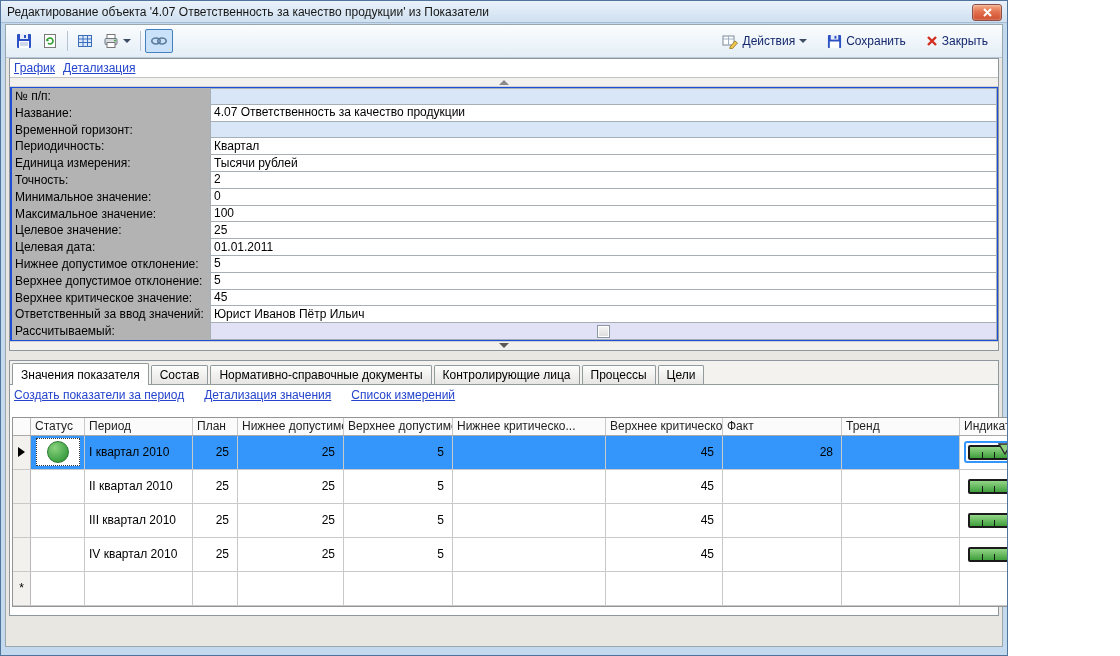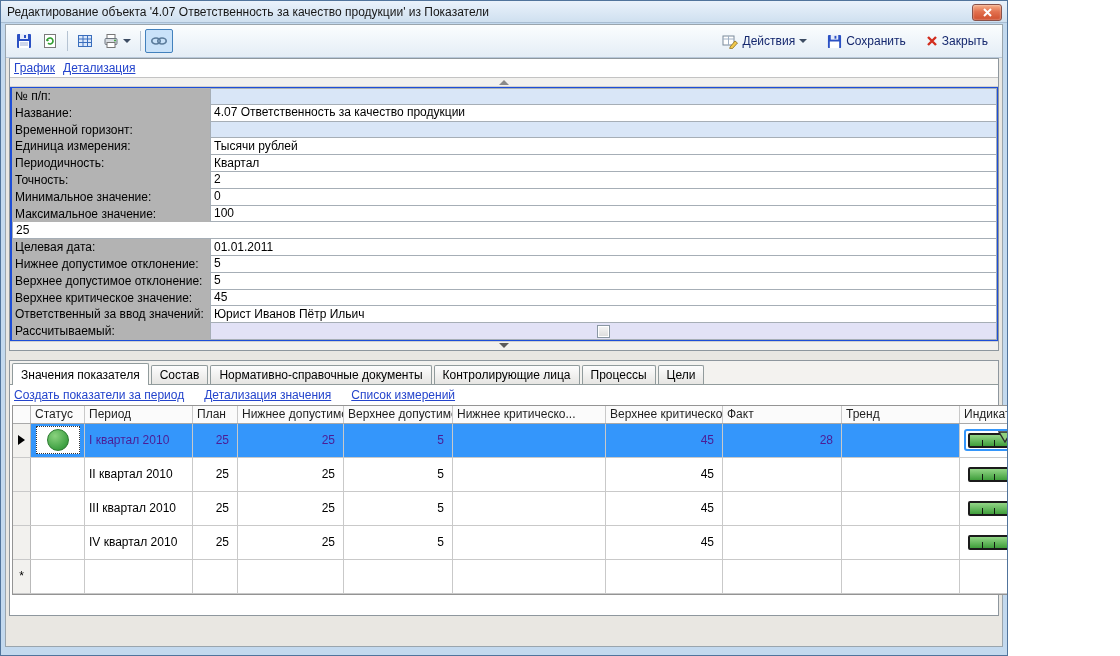--- a/index.html
+++ b/index.html
@@ -44,38 +44,38 @@
   .chk { width:13px; height:13px; border:1px solid #8a97a3; background:linear-gradient(#f6f6f6,#dcdcdc); box-shadow:inset 0 0 0 1px #fff; }
 
   
   .panel-tabs { margin-top:9px; height:256px; background:#fff; }
   .tabs { display:flex; align-items:flex-end; height:24px; background:#f3f2ef; padding:3px 2px 0 2px; border-bottom:1px solid #919b9c; }
   .tab { font-size:12px; color:#000; padding:2px 8px 3px 8px; border:1px solid #919b9c; border-bottom:none; border-radius:2px 2px 0 0; background:linear-gradient(#fdfdfd,#e6e5e2); margin-right:2px; height:19px; white-space:nowrap; }
   .tab.active { background:#fff; height:22px; margin-bottom:-1px; padding-top:4px; }
   .tablelinks { height:20px; display:flex; align-items:center; gap:20px; padding:0 4px; background:#fff; }
 
   
-  .grid { margin:0 2px; border:1px solid #949494; width:1095px; background:#fff; }
+  .grid { margin:12px 2px; border:1px solid #949494; width:1095px; background:#fff; }
   .grow { display:flex; height:34px; border-bottom:1px solid #c9c9c9; background:#fff; }
   .grow.header { height:18px; background:#fbfbfb; border-bottom:1px solid #a9a9a9; }
   .gcell { border-right:1px solid #c9c9c9; font-size:12px; display:flex; align-items:center; padding:0 4px; overflow:hidden; white-space:nowrap; color:#000; }
   .grow.header .gcell { color:#1f1f1f; background:#fbfbfb; }
   .num { justify-content:flex-end; padding-right:8px; }
   .c-gut { width:18px; background:#f2f1ee; border-right:1px solid #b9b9b9; justify-content:center; padding:0; }
   .c-status { width:54px; justify-content:center; }
   .c-period { width:108px; }
   .c-plan { width:45px; }
   .c-ltol { width:106px; }
   .c-utol { width:109px; }
   .c-lcrit { width:153px; }
   .c-ucrit { width:117px; }
   .c-fact { width:119px; }
   .c-trend { width:118px; }
   .c-ind { width:146px; border-right:none; justify-content:center; }
-  .grow.sel .gcell:not(.c-gut):not(.c-ind) { background:#3496fb; color:#4c1d95; }
+  .grow.sel .gcell:not(.c-gut):not(.c-ind) { background:#3496fb; color:#000000; }
   .row-arrow { width:0; height:0; border-top:5px solid transparent; border-bottom:5px solid transparent; border-left:7px solid #000; }
   .status-box { width:44px; height:28px; border:1px dotted #333; display:flex; align-items:center; justify-content:center; background:#fff; }
   .status-dot { width:22px; height:22px; border-radius:50%; background:radial-gradient(circle at 35% 30%, #8ad27e, #3fa143 70%, #2e7d33); border:1px solid #2c7a30; }
 
   
   .ind-wrap { width:138px; height:22px; display:flex; align-items:center; justify-content:center; }
   .grow.sel .ind-wrap { border:2px solid #3496fb; border-radius:3px; background:#fff; }
   .ind-bar { position:relative; width:130px; height:15px; border:2px solid #1b1b1b; border-radius:2px; display:flex; overflow:visible; background:#fff; }
   .seg { height:100%; }
   .seg-g { background:linear-gradient(#93d687,#3f9e3b); }
@@ -190,40 +190,41 @@
           </div>
         <div class="frow">
             <div class="flabel">Название:</div>
             <div class="fval">4.07 Ответственность за качество продукции</div>
           </div>
         <div class="frow">
             <div class="flabel">Временной горизонт:</div>
             <div class="fval empty"></div>
           </div>
         <div class="frow">
+            <div class="flabel">Периодичность:</div>
+            <div class="fval">Квартал</div>
+          </div>
+        <div class="frow">
             <div class="flabel">Единица измерения:</div>
             <div class="fval">Тысячи рублей</div>
           </div>
         <div class="frow">
-            <div class="flabel">Периодичность:</div>
-            <div class="fval">Квартал</div>
-          </div>
-        <div class="frow">
             <div class="flabel">Точность:</div>
             <div class="fval">2</div>
           </div>
         <div class="frow">
             <div class="flabel">Минимальное значение:</div>
             <div class="fval">0</div>
           </div>
         <div class="frow">
             <div class="flabel">Максимальное значение:</div>
             <div class="fval">100</div>
           </div>
         <div class="frow">
+            <div class="flabel">Целевое значение:</div>
             <div class="fval">25</div>
           </div>
         <div class="frow">
             <div class="flabel">Целевая дата:</div>
             <div class="fval">01.01.2011</div>
           </div>
         <div class="frow">
             <div class="flabel">Нижнее допустимое отклонение:</div>
             <div class="fval">5</div>
           </div>

